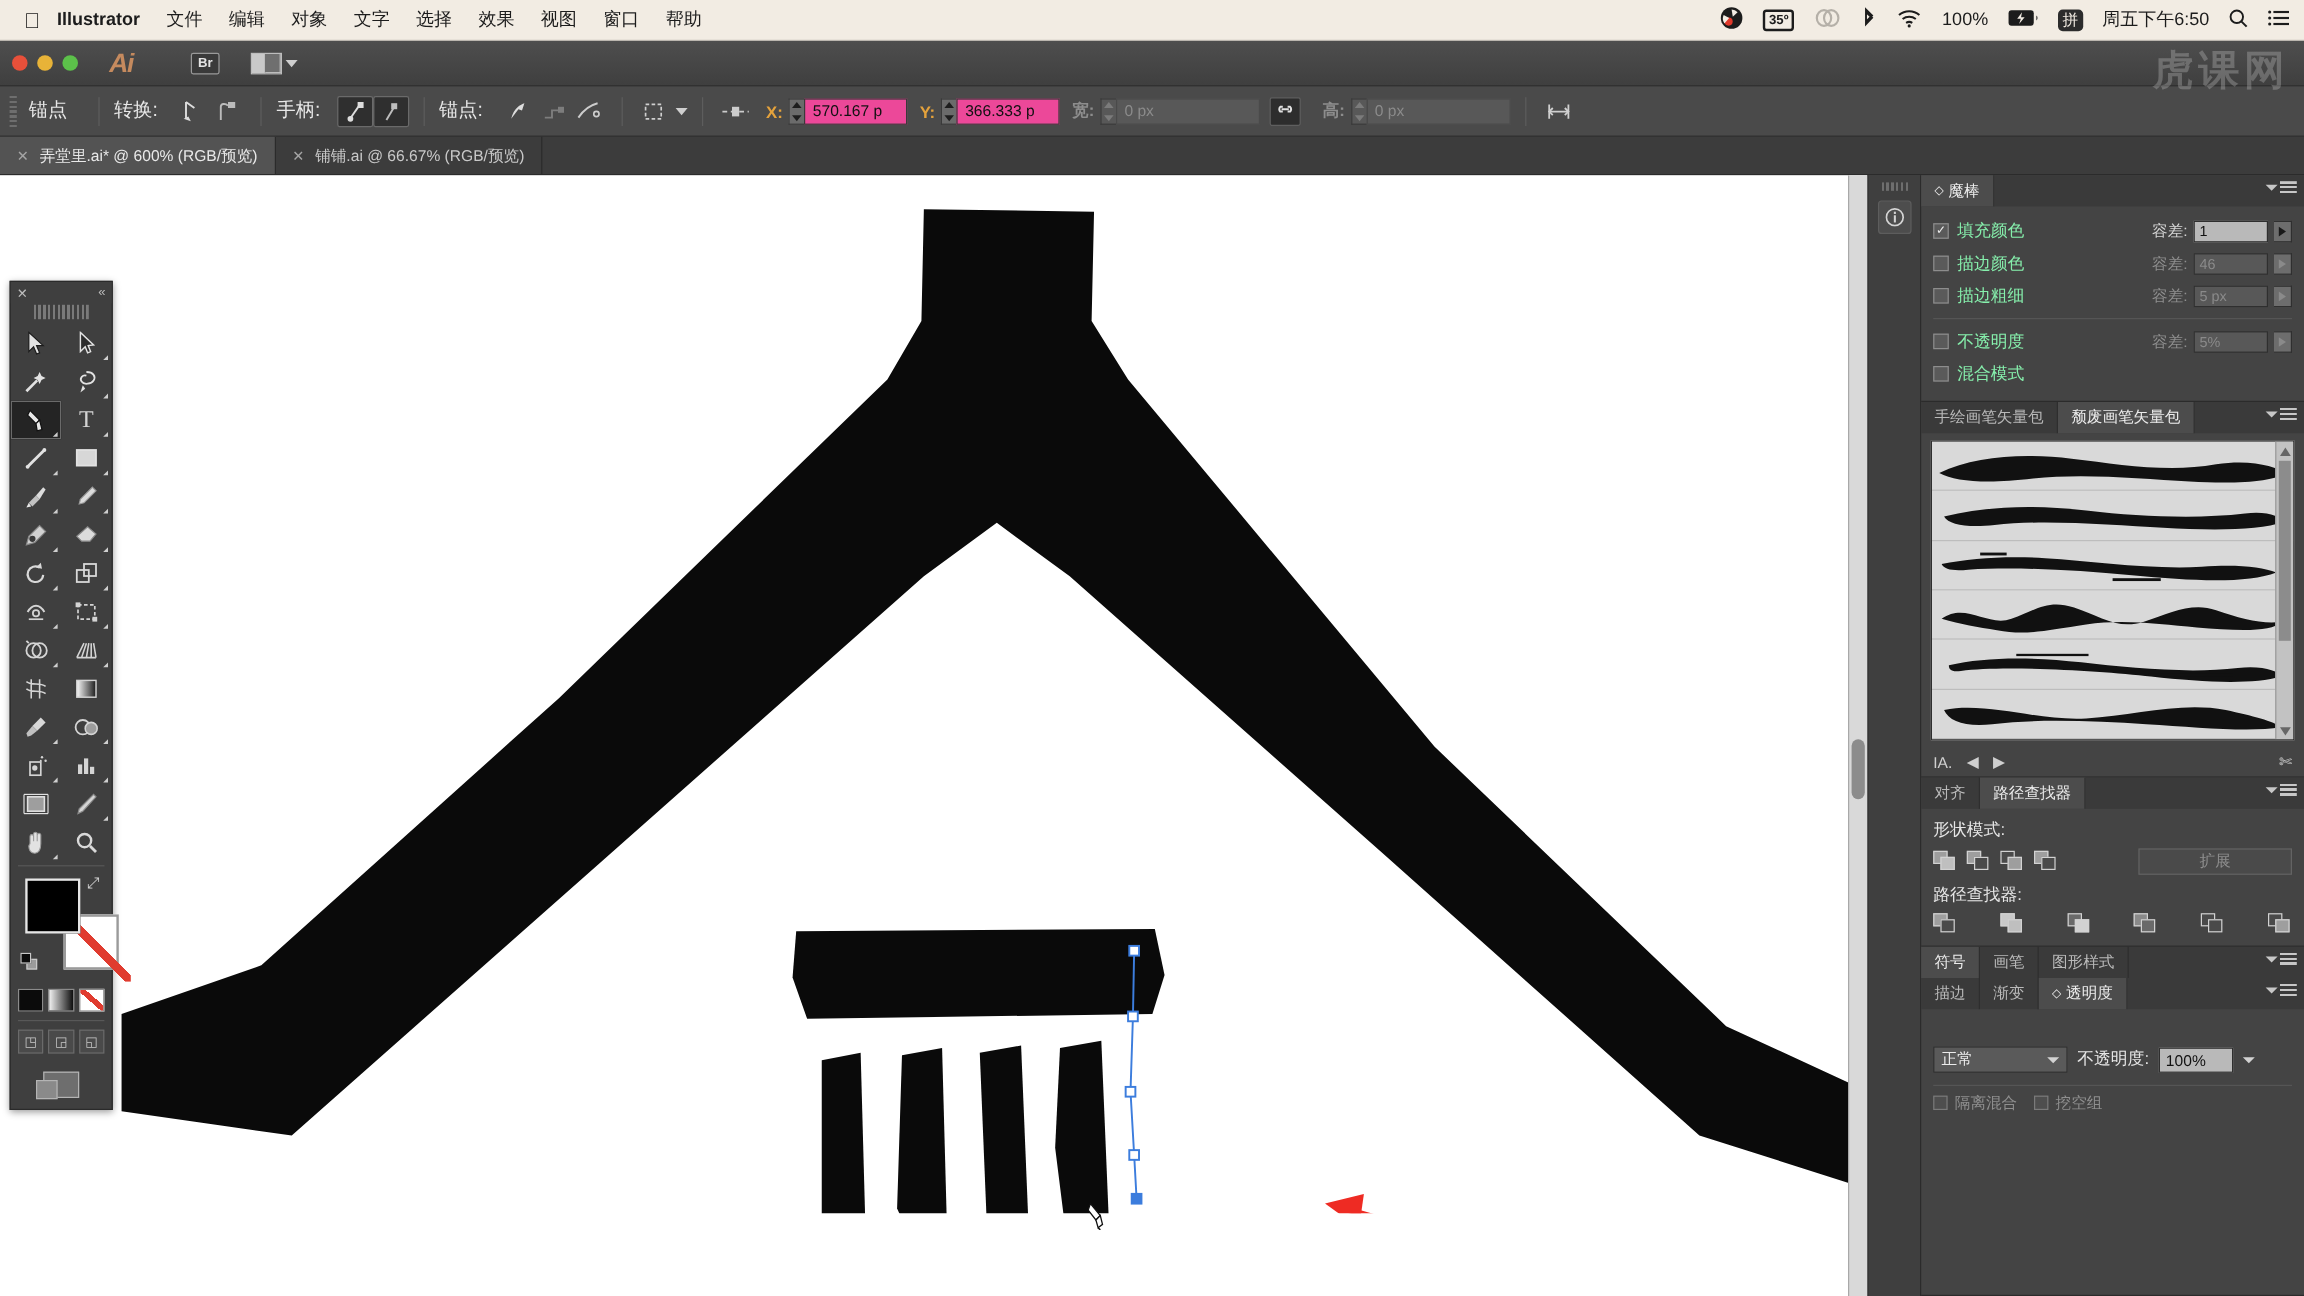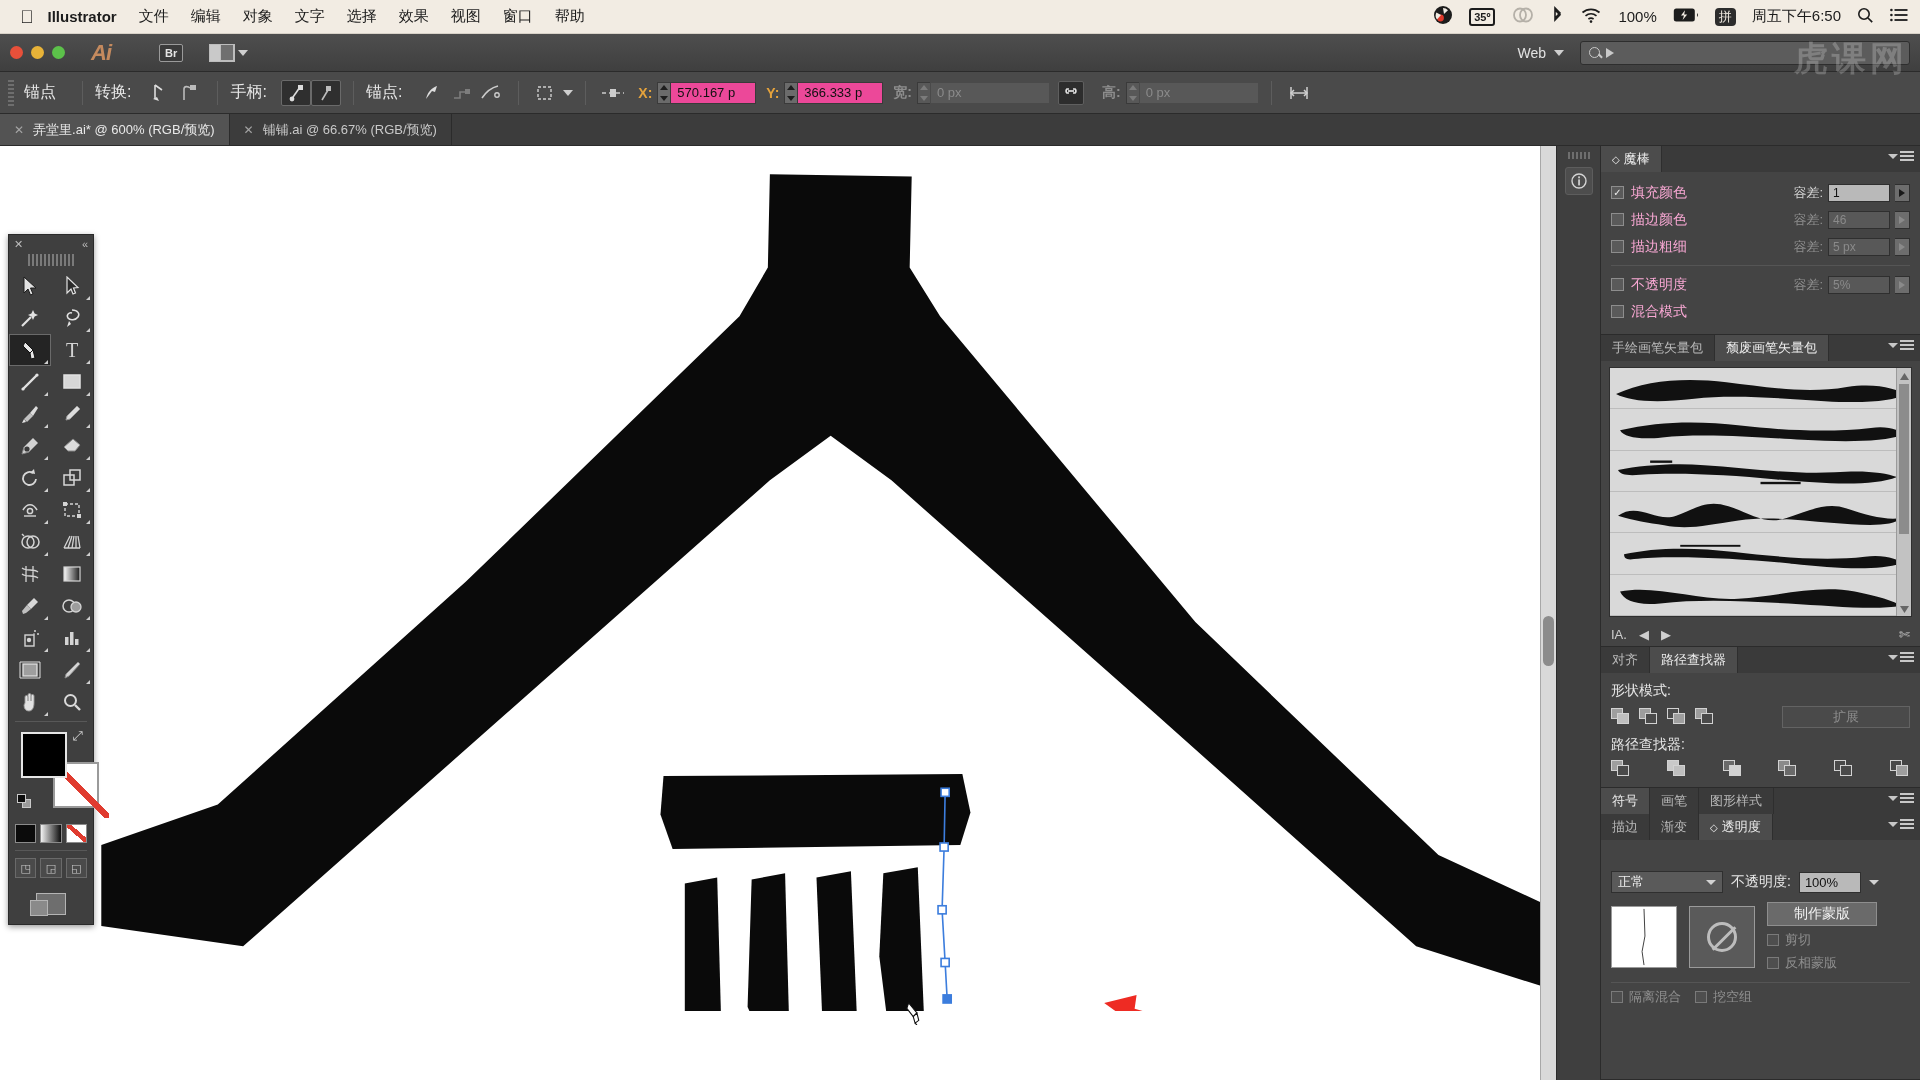--- a/index.html
+++ b/index.html
@@ -167,21 +167,21 @@
   .ptab.active { background:#4c4c4c; color:#ececec; }
   .ptab .diamond { margin-right:4px; font-size:10px; }
   .pmenu { position:absolute; right:6px; top:5px; display:flex; align-items:center; gap:2px;}
   .pmenu .tri { width:0;height:0;border-left:5px solid transparent;border-right:5px solid transparent;border-top:5px solid #c7c7c7;}
   .pmenu .bars { width:14px;height:11px;background:
       repeating-linear-gradient(to bottom,#c7c7c7 0 2px,transparent 2px 4px);}
   .pbody { padding:7px 10px 9px; }
   .row { display:flex; align-items:center; height:27px; }
   .cbx { width:13px;height:13px;border:1px solid #8d8d8d;background:#5a5a5a;margin-right:7px;
          display:flex;align-items:center;justify-content:center;font-size:10px;color:#ececec;}
-  .row .lbl { font-size:14px; color:#f9a8d4; }
+  .row .lbl { font-size:14px; color:#86efac; }
   .row .tol { margin-left:auto; display:flex; align-items:center; gap:5px; font-size:13px;}
   .minifield { width:62px;height:18px;background:#b9b9b9;color:#111;border:1px solid #2f2f2f;
                display:flex;align-items:center;padding:0 4px;font-size:12px;}
   .minifield.dis { background:#585858; color:#8a8a8a; }
   .stepper { width:15px;height:18px;background:#6d6d6d;border:1px solid #2f2f2f;border-left:none;
              display:flex;align-items:center;justify-content:center;}
   .stepper .t { width:0;height:0;border-top:4px solid transparent;border-bottom:4px solid transparent;border-left:6px solid #191919;}
   .stepper.dis .t { border-left-color:#8a8a8a; }
   .hr { height:1px; background:#555; margin:5px 0; }
   
@@ -314,30 +314,20 @@
   <span class="ai-logo">Ai</span>
   <span class="sq-btn">Br</span>
   <span class="arrange-btn">
     <span class="arrange-ico">
         <i class="a"></i>
         <i class="b"></i>
       </span>
     <span class="caret"></span>
   </span>
 
-  <span class="tright">
-    <span class="web-sel">
-      <span>Web</span>
-      <span class="caret"></span>
-    </span>
-    <span class="searchbox">
-      <span class="mag"></span>
-      <span class="play-tri"></span>
-    </span>
-  </span>
   <span id="watermark">虎课网</span>
 </div>
 
 <div id="controlbar">
   <span class="grip"></span>
   <span class="cb-label">锚点</span>
   <span class="cb-sep"></span>
   <span class="cb-label">转换:</span>
   <span class="tbtn">
     <svg width="18" height="20" viewBox="0 0 18 20">
@@ -968,41 +958,20 @@
       <div class="pbody">
         <div class="tp-row">
           <span class="selbox">
             <span>正常</span>
             <span class="tri"></span>
           </span>
           <span style="font-size:14px;color:#e6e6e6">不透明度:</span>
           <span class="opa-field">100%</span>
           <span class="tri" style="width:0;height:0;border-left:5px solid transparent;border-right:5px solid transparent;border-top:5px solid #d2d2d2"></span>
         </div>
-        <div class="tp-thumbs">
-          <span class="tp-t1">
-            <svg width="100%" height="100%" viewBox="0 0 66 62">
-                <path d="M33 2 L34 30 L31 46 L33 60" stroke="#3b3b3b" stroke-width="1" fill="none"></path>
-              </svg>
-          </span>
-          <span class="tp-t2">
-              <span class="nosign"></span>
-            </span>
-          <span class="tp-right">
-            <span class="maskbtn">制作蒙版</span>
-            <span class="tinyrow">
-                <span class="tinycb"></span>
-                <span>剪切</span>
-              </span>
-            <span class="tinyrow">
-                <span class="tinycb"></span>
-                <span>反相蒙版</span>
-              </span>
-          </span>
-        </div>
         <div class="hr" style="margin-top:10px"></div>
         <div class="tinyrow" style="gap:14px">
           <span class="tinyrow">
               <span class="tinycb"></span>
               <span>隔离混合</span>
             </span>
           <span class="tinyrow">
               <span class="tinycb"></span>
               <span>挖空组</span>
             </span>

